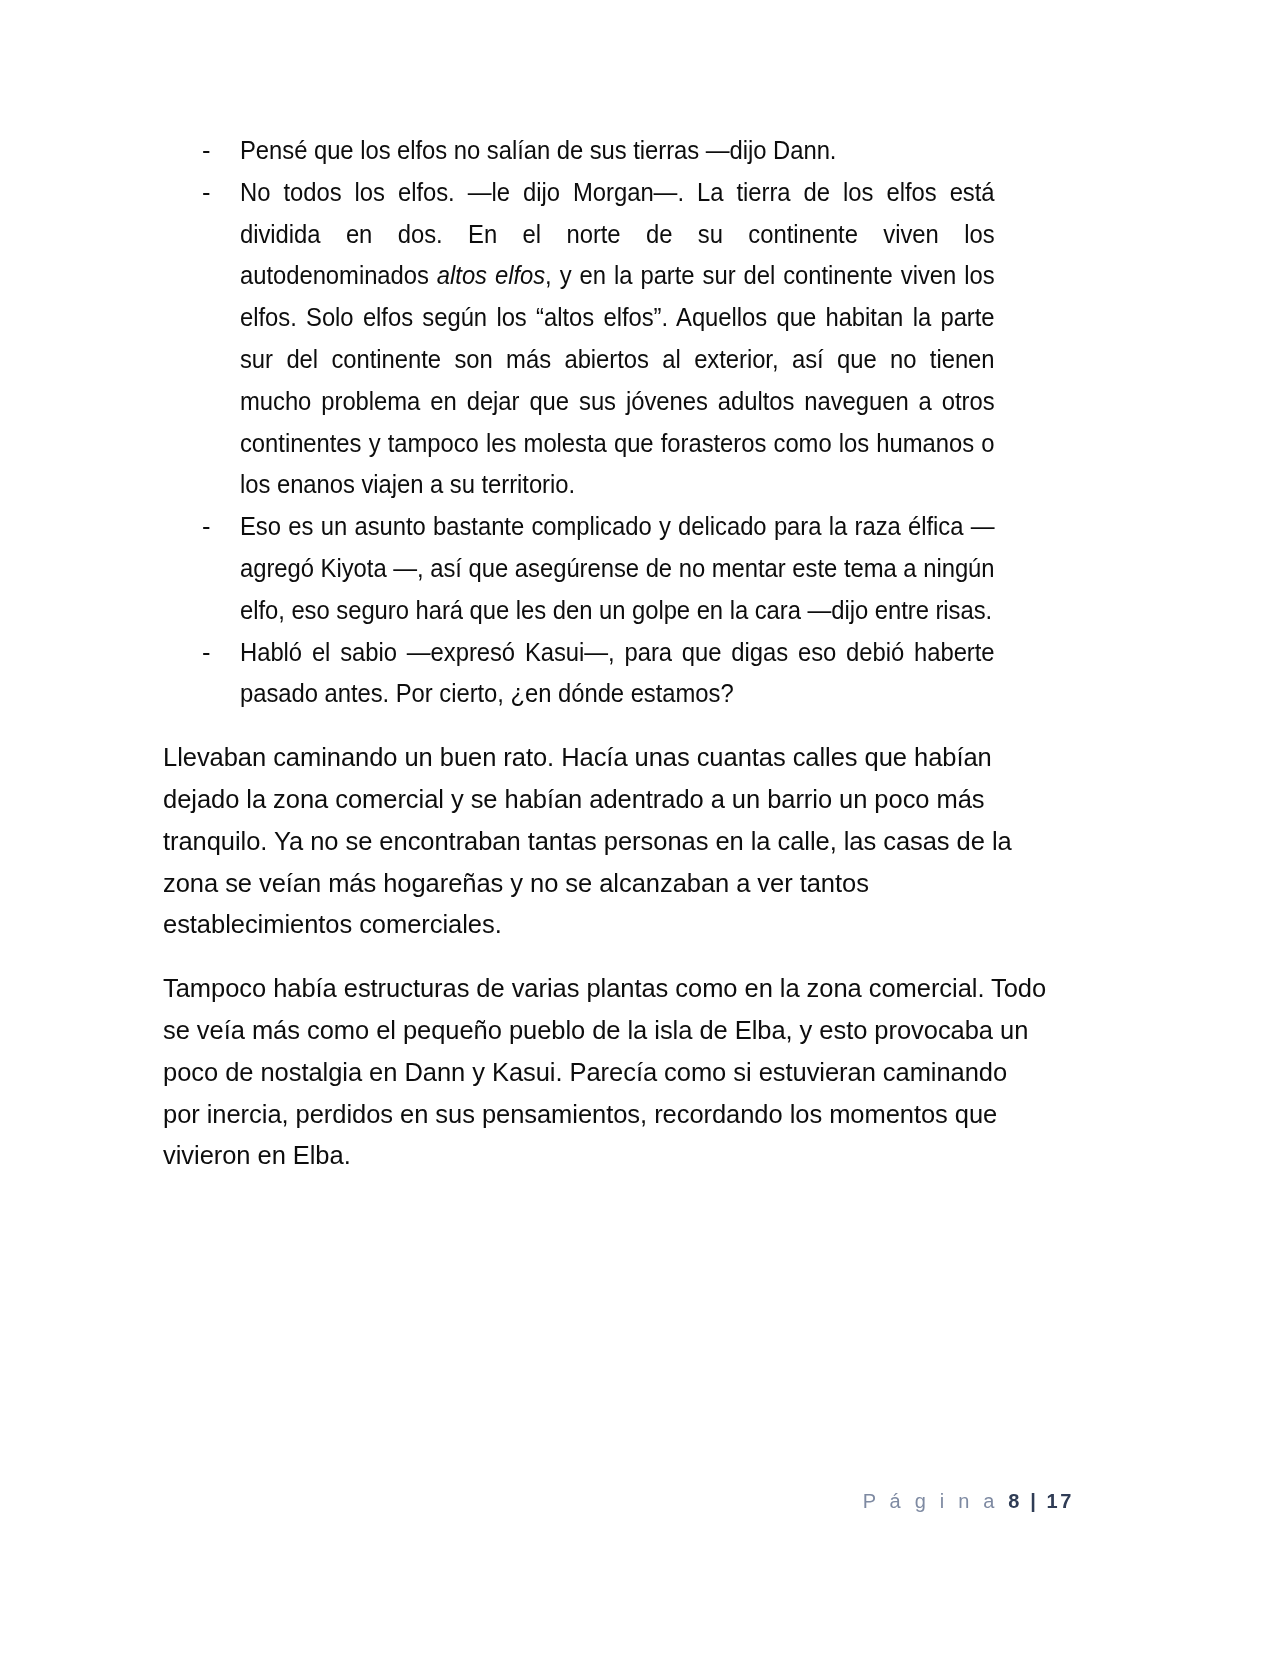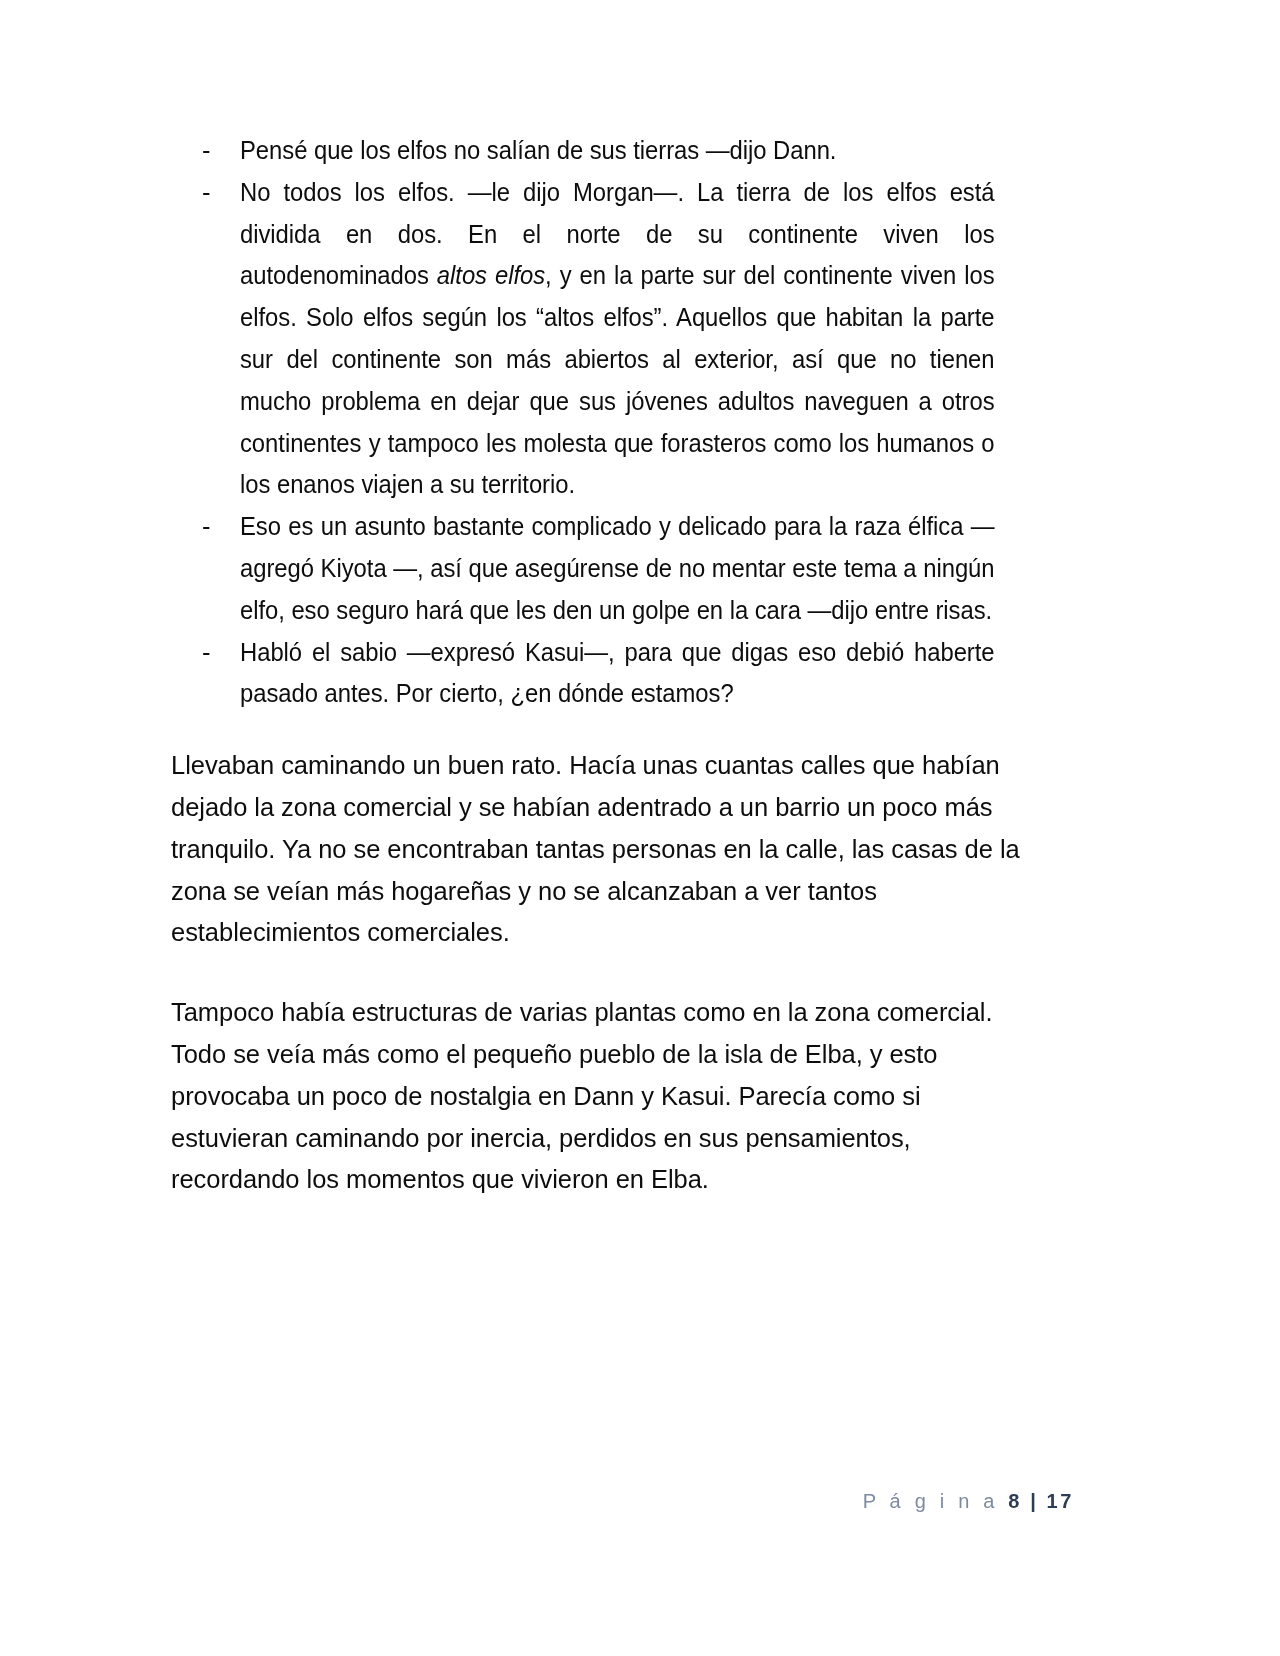--- a/index.html
+++ b/index.html
@@ -72,21 +72,21 @@
   .bullet-text {
     display: block;
     width: 100%;
   }
   .bullet-text.last-line-left {
     text-align-last: left;
   }
 
   
   .para {
-    margin: 8px;
+    margin: 0;
     padding-top: 8px;
   }
   .para .p {
     text-indent: 62px;
     text-align-last: left;
   }
 
   .spacer-sm { height: 14px; }
 
   em.italic-term {

